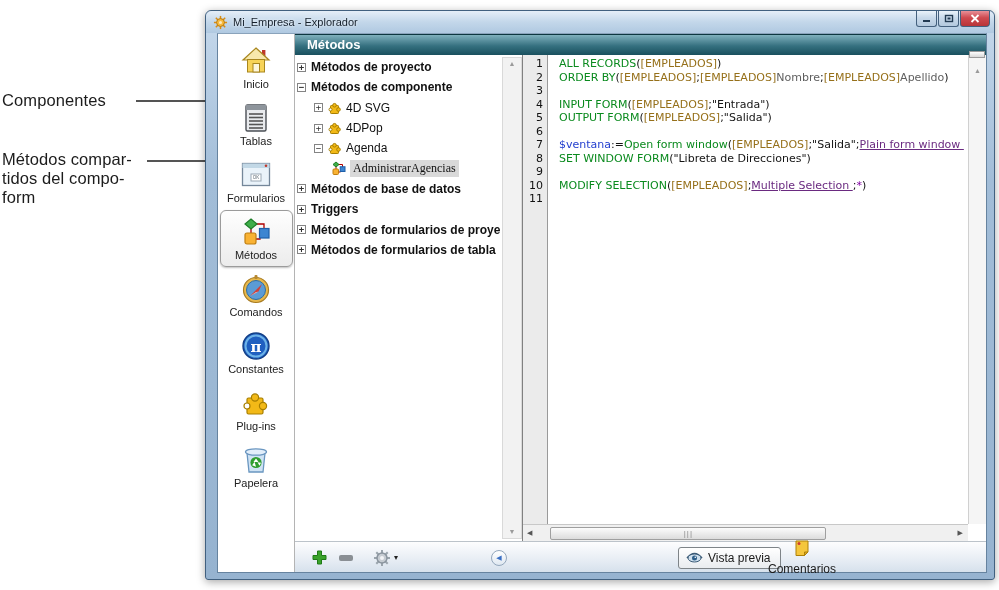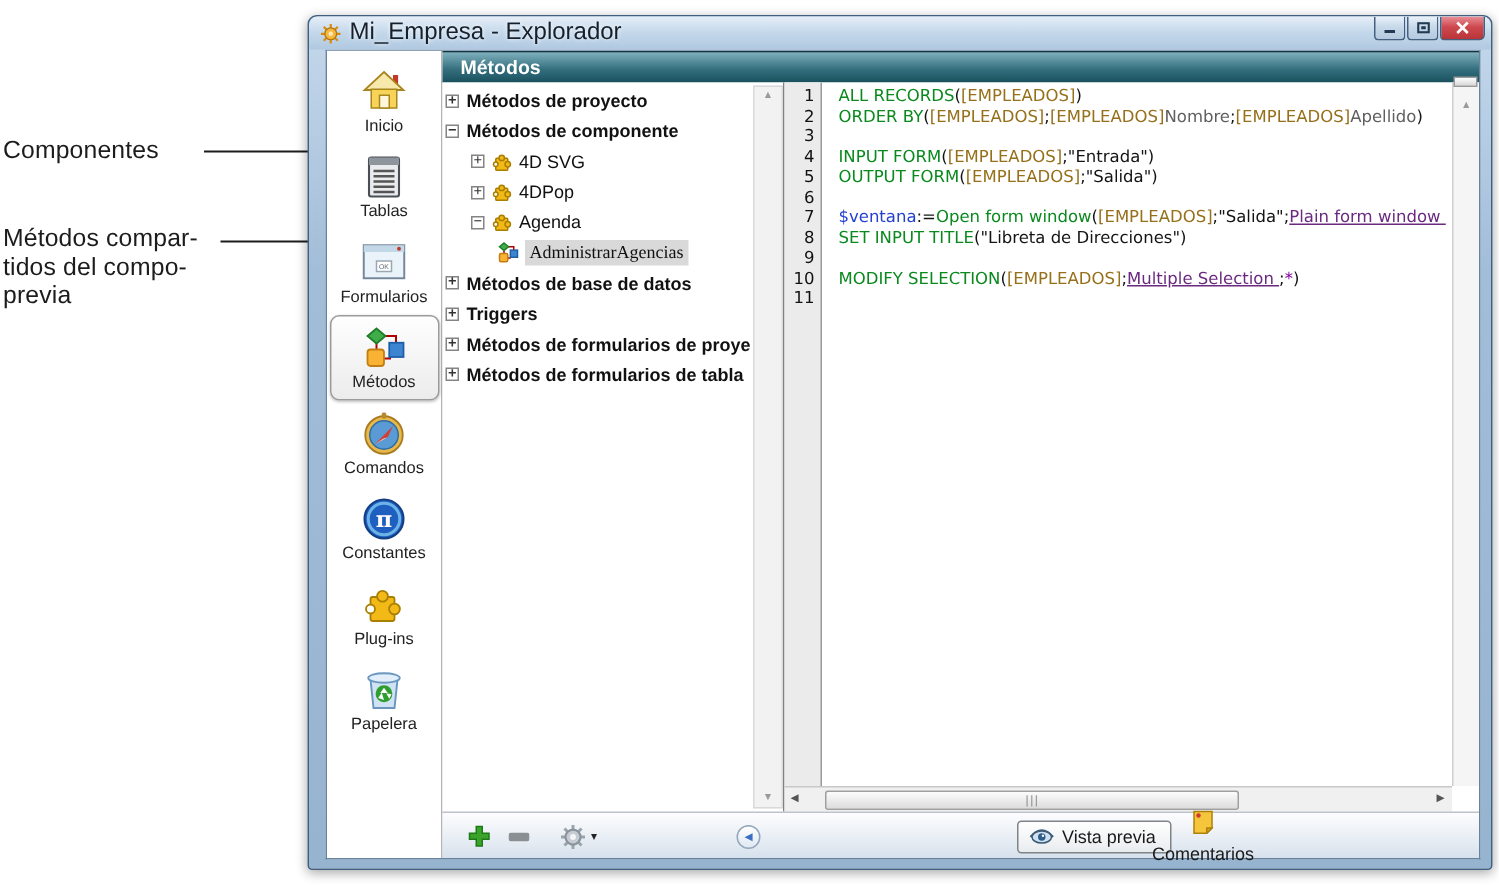--- a/index.html
+++ b/index.html
@@ -10,21 +10,21 @@
   .annot { position:absolute; color:#1c1c1c; font-size:16.5px; line-height:19px; letter-spacing:.1px; }
   .callout-svg { position:absolute; left:0; top:0; width:999px; height:590px; pointer-events:none; }
 
   
   .window { position:absolute; left:205px; top:10px; width:790px; height:570px;
     background:linear-gradient(#c6d9ec, #a2bdd8 30%, #96b3d0);
     border:1px solid #41607f; border-radius:6px 6px 3px 3px;
     box-shadow:0 2px 8px rgba(0,0,0,.35); }
   .titlebar { position:absolute; left:0; top:0; right:0; height:22px; display:flex; align-items:center;
     background:linear-gradient(#e5eef8, #c3d7ea 50%, #b0c9e1); border-radius:6px 6px 0 0; padding-left:7px; }
-  .titlebar .title { font-size:16px; color:#15202c; margin-left:5px; text-shadow:0 0 3px #fff; }
+  .titlebar .title { font-size:11px; color:#15202c; margin-left:5px; text-shadow:0 0 3px #fff; }
   .winbtns { position:absolute; right:4px; top:0; display:flex; gap:1px; }
   .winbtn { width:21px; height:16px; border:1px solid #44607e; border-radius:0 0 3px 3px; border-top:none;
     background:linear-gradient(#eaf2fa, #c8d9ea 45%, #b4c9de); display:flex; align-items:center; justify-content:center; }
   .winbtn.close { width:30px; background:linear-gradient(#e89098, #cf4a50 45%, #b83438); border-radius:0 0 4px 3px; }
 
   .content { position:absolute; left:11px; top:22px; width:770px; height:540px; background:#fff; border:1px solid #66839f; border-top:1px solid #8aa3bb; display:flex; }
 
   
   .sidebar { width:77px; background:#fff; border-right:1px solid #b4b4b4; padding-top:5px; flex:none; }
   .sidebar-item { width:73px; height:57px; margin:0 auto; display:flex; flex-direction:column; align-items:center; justify-content:center; cursor:default; }
@@ -83,21 +83,21 @@
 
 <svg class="callout-svg">
   <polyline points="136,101 287,101 306,143" fill="none" stroke="#1c1c1c" stroke-width="1.3"></polyline>
   <polyline points="147,161 327,161" fill="none" stroke="#1c1c1c" stroke-width="1.3"></polyline>
 </svg>
 
 <div class="annot" style="left:2px; top:91px;">Componentes</div>
 <div class="annot" style="left:2px; top:150px;" id="annot-shared">
       <div>Métodos compar-</div>
       <div>tidos del compo-</div>
-      <div>previa</div>
+      <div>form</div>
     </div>
 
 <div class="window">
   <div class="titlebar">
     <svg width="15" height="15" viewBox="0 0 16 16">
           <g stroke="#d98c12" stroke-width="1.6">
             <line x1="8" y1="1" x2="8" y2="15"></line>
             <line x1="1" y1="8" x2="15" y2="8"></line>
             <line x1="3" y1="3" x2="13" y2="13"></line>
             <line x1="13" y1="3" x2="3" y2="13"></line>
@@ -344,21 +344,21 @@
                 <div>11</div>
               </div>
           <div class="code" id="code">
                 <div class="code-line"><span class="c-cmd">ALL RECORDS</span><span class="c-p">(</span><span class="c-tbl">[EMPLEADOS]</span><span class="c-p">)</span></div>
                 <div class="code-line"><span class="c-cmd">ORDER BY</span><span class="c-p">(</span><span class="c-tbl">[EMPLEADOS]</span><span class="c-p">;</span><span class="c-tbl">[EMPLEADOS]</span><span class="c-fld">Nombre</span><span class="c-p">;</span><span class="c-tbl">[EMPLEADOS]</span><span class="c-fld">Apellido</span><span class="c-p">)</span></div>
                 <div class="code-line"></div>
                 <div class="code-line"><span class="c-cmd">INPUT FORM</span><span class="c-p">(</span><span class="c-tbl">[EMPLEADOS]</span><span class="c-p">;</span><span class="c-str">"Entrada"</span><span class="c-p">)</span></div>
                 <div class="code-line"><span class="c-cmd">OUTPUT FORM</span><span class="c-p">(</span><span class="c-tbl">[EMPLEADOS]</span><span class="c-p">;</span><span class="c-str">"Salida"</span><span class="c-p">)</span></div>
                 <div class="code-line"></div>
                 <div class="code-line"><span class="c-var">$ventana</span><span class="c-p">:=</span><span class="c-cmd">Open form window</span><span class="c-p">(</span><span class="c-tbl">[EMPLEADOS]</span><span class="c-p">;</span><span class="c-str">"Salida"</span><span class="c-p">;</span><span class="c-k">Plain form window </span></div>
-                <div class="code-line"><span class="c-cmd">SET INPUT TITLE</span><span class="c-p">(</span><span class="c-str">"Libreta de Direcciones"</span><span class="c-p">)</span></div>
+                <div class="code-line"><span class="c-cmd">SET WINDOW FORM</span><span class="c-p">(</span><span class="c-str">"Libreta de Direcciones"</span><span class="c-p">)</span></div>
                 <div class="code-line"></div>
                 <div class="code-line"><span class="c-cmd">MODIFY SELECTION</span><span class="c-p">(</span><span class="c-tbl">[EMPLEADOS]</span><span class="c-p">;</span><span class="c-k">Multiple Selection </span><span class="c-p">;</span><span class="c-star">*</span><span class="c-p">)</span></div>
               </div>
           <div class="vscroll">
             <div class="vsplit"></div>
             <span class="arr">▲</span>
           </div>
           <div class="hscroll">
             <span class="arr" style="color:#555;">◀</span>
             <div class="hthumb">|||</div>

